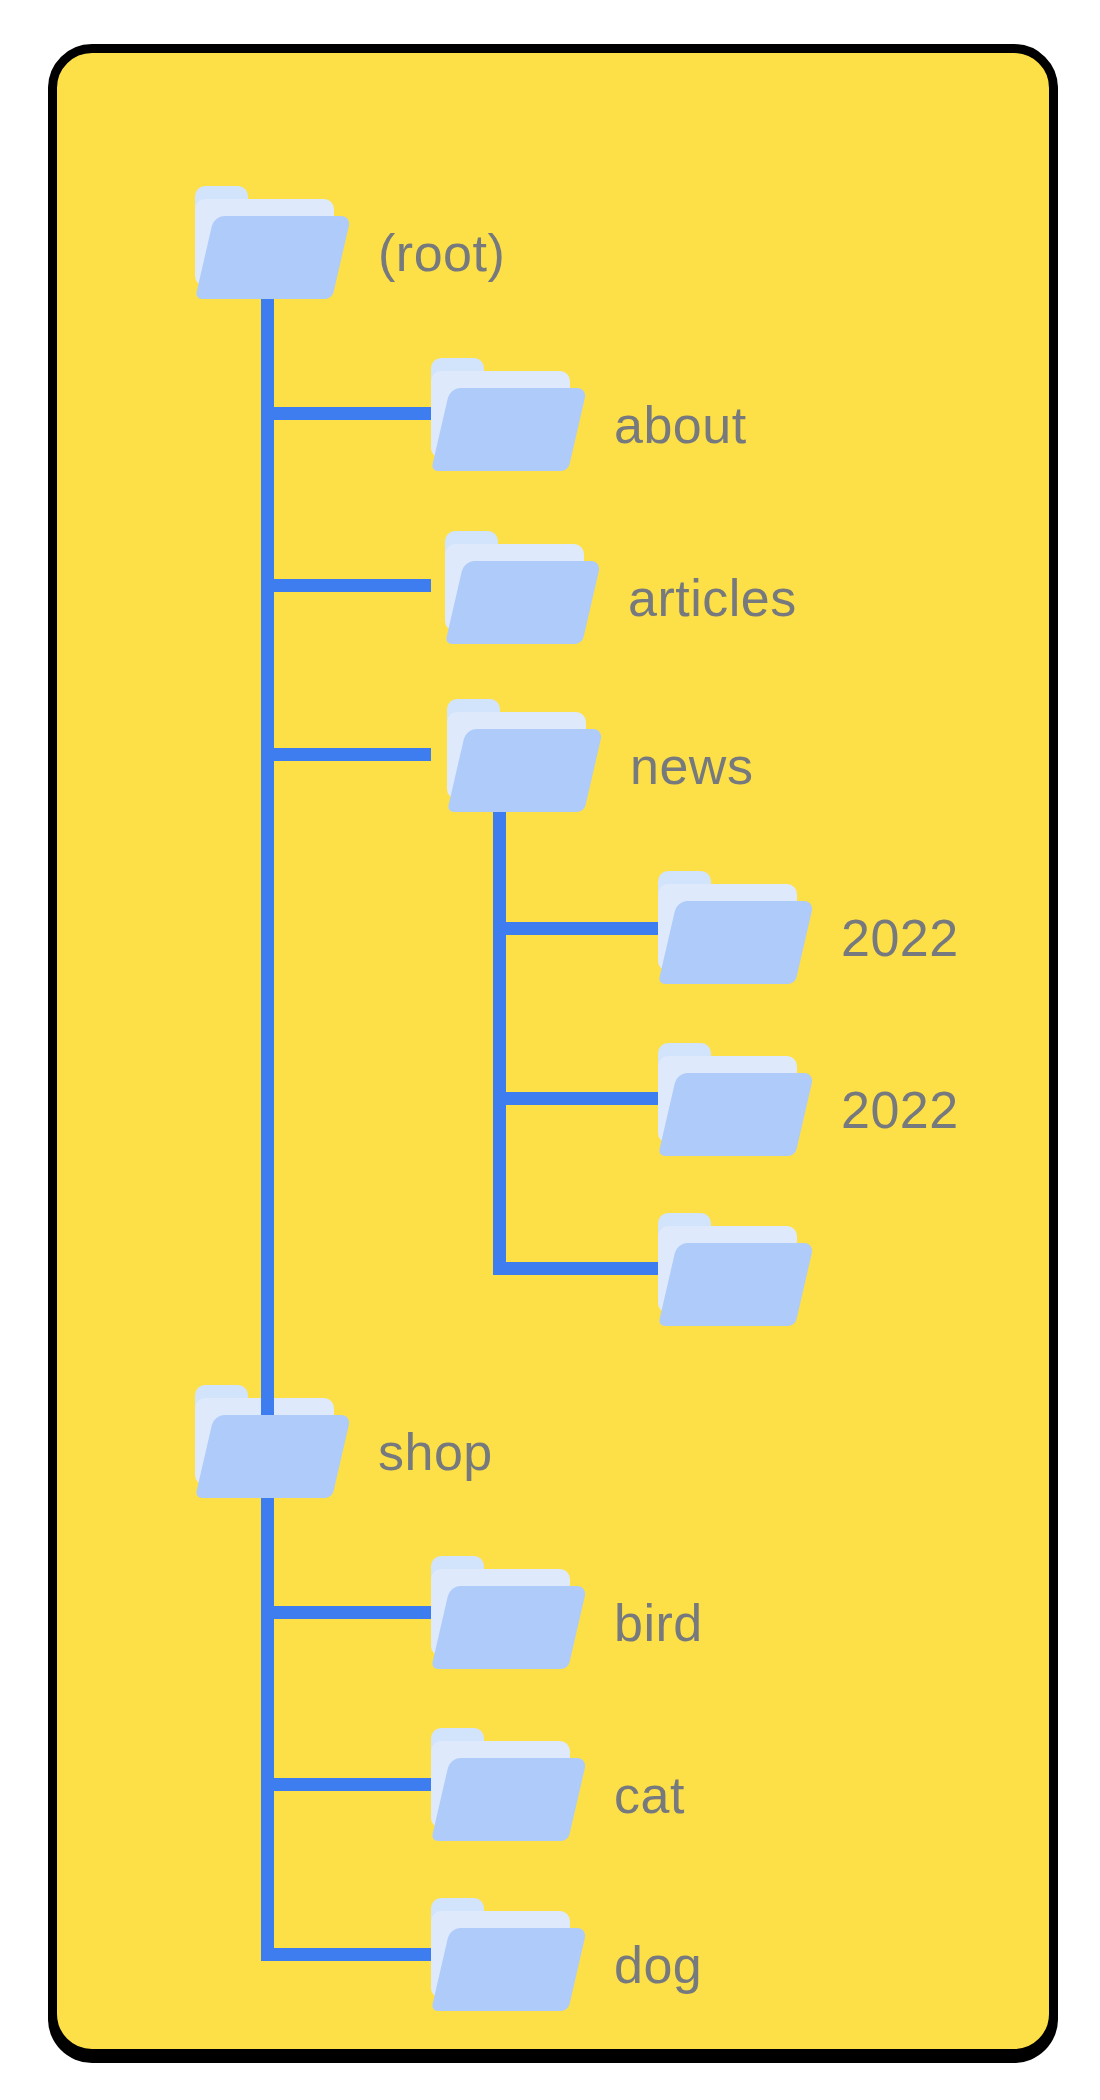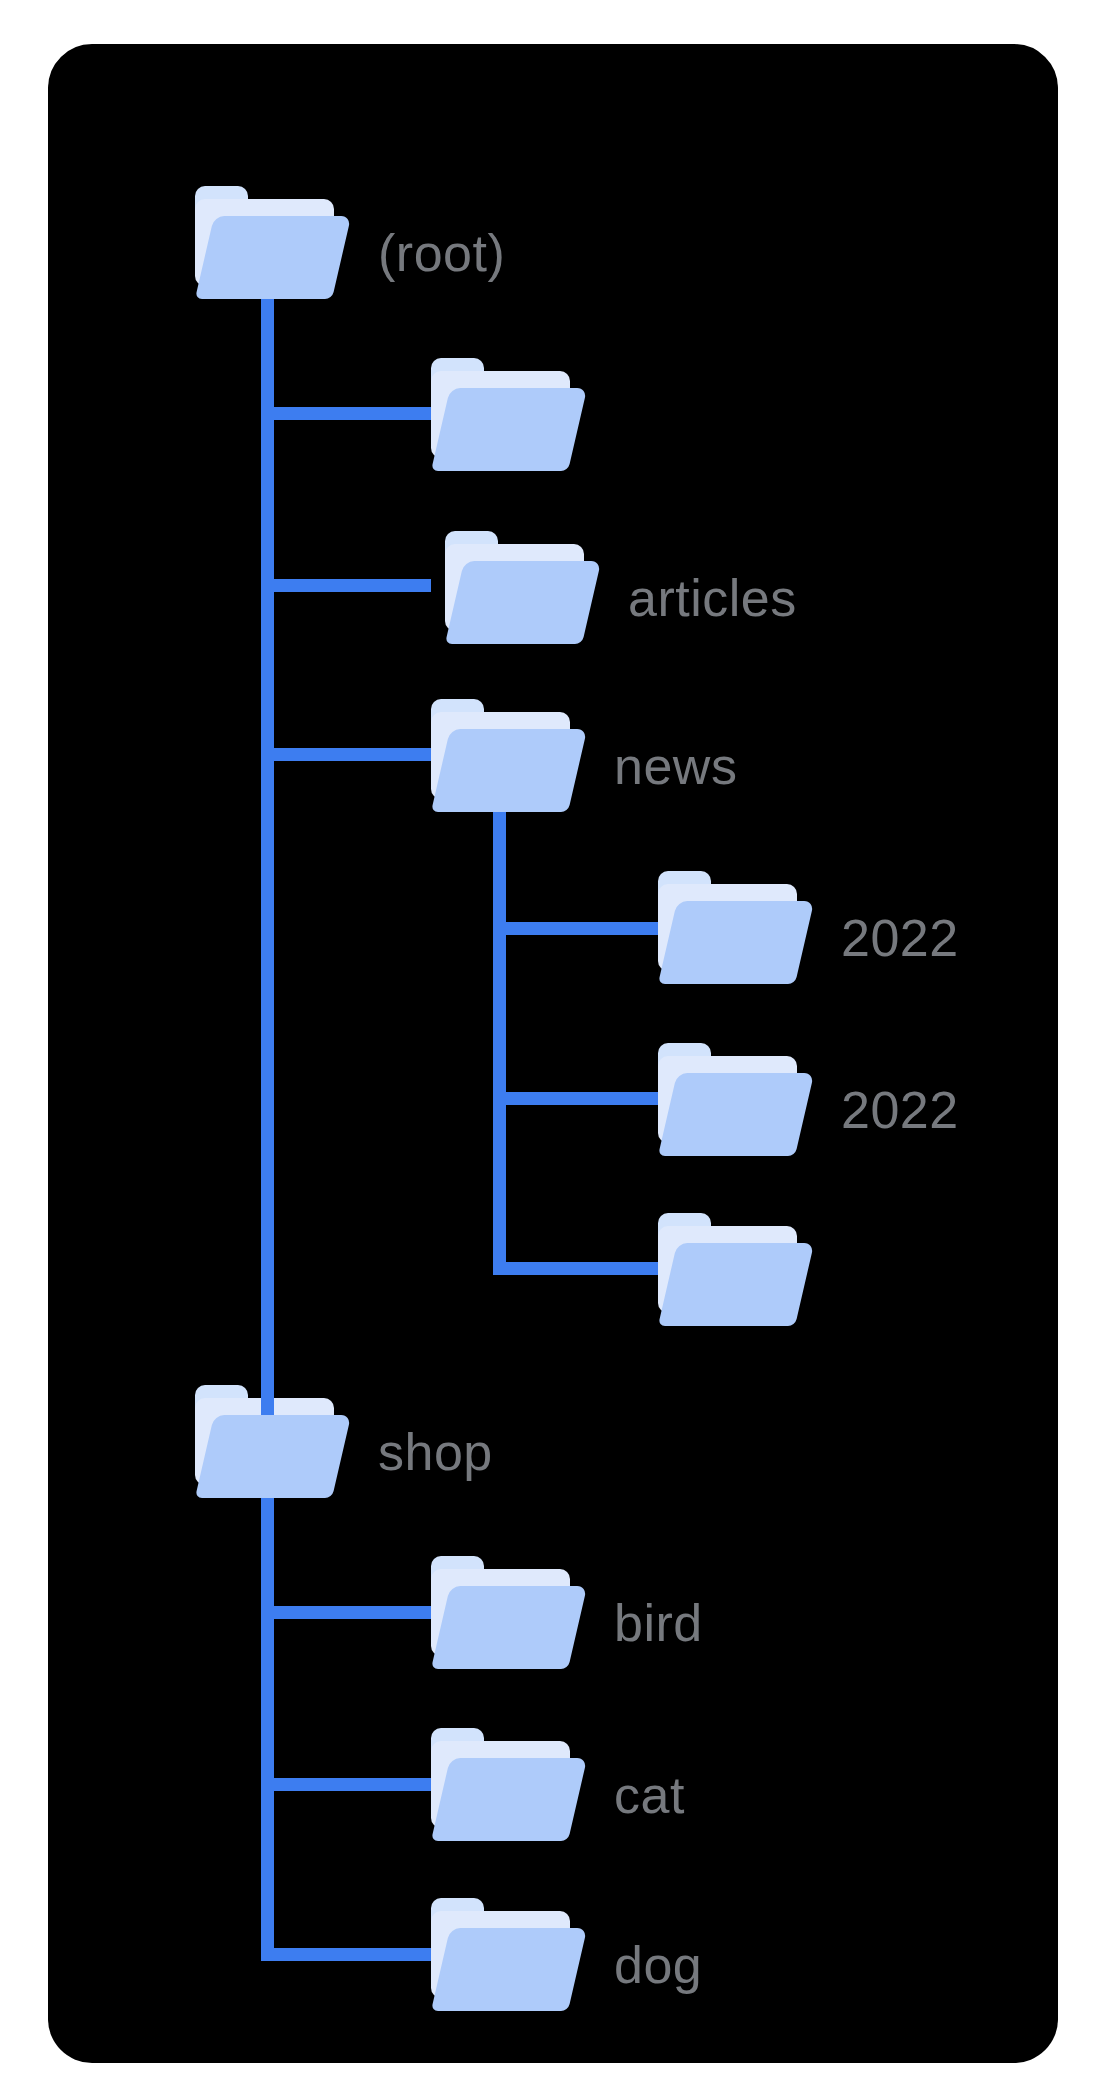--- a/index.html
+++ b/index.html
@@ -18,21 +18,21 @@
   
   .card {
     position: absolute;
     left: 48px;
     top: 44px;
     width: 1010px;
     height: 2014px;
     box-sizing: border-box;
     border: 9px solid var(--card-border, #000);
     border-radius: 44px;
-    background: #000000;
+    background: #fde047;
     box-shadow: 0 5px 0 var(--card-border, #000);
   }
 
   
   .line {
     position: absolute;
     background: var(--line, #3D7DF0);
     z-index: 1;
   }
   .c-root-v  { left: 204px; top: 240px; width: 13px;  height: 1668px; }
@@ -49,21 +49,21 @@
 
   
   .node {
     position: absolute;
     width: 620px;
     height: 113px;
   }
   .n-root     { left: 138px; top: 133px;  }
   .n-about    { left: 374px; top: 305px;  }
   .n-articles { left: 388px; top: 478px;  }
-  .n-news     { left: 374px; top: 646px; padding-left: 28px;  }
+  .n-news     { left: 390px; top: 646px; padding-left: 28px;  }
   .n-2022     { left: 601px; top: 818px;  }
   .n-2023     { left: 601px; top: 990px;  }
   .n-2024     { left: 601px; top: 1160px; }
   .n-shop     { left: 138px; top: 1332px; }
   .n-bird     { left: 374px; top: 1503px; }
   .n-cat      { left: 374px; top: 1675px; }
   .n-dog      { left: 374px; top: 1845px; }
 
   
   .folder {
@@ -143,20 +143,21 @@
     </div>
     <span class="label">(root)</span>
   </div>
 
   <div class="node n-about">
     <div class="folder">
       <div class="tab"></div>
       <div class="back"></div>
       <div class="front"></div>
     </div>
+    <span class="label">about</span>
   </div>
 
   <div class="node n-articles">
     <div class="folder">
       <div class="tab"></div>
       <div class="back"></div>
       <div class="front"></div>
     </div>
     <span class="label">articles</span>
   </div>

